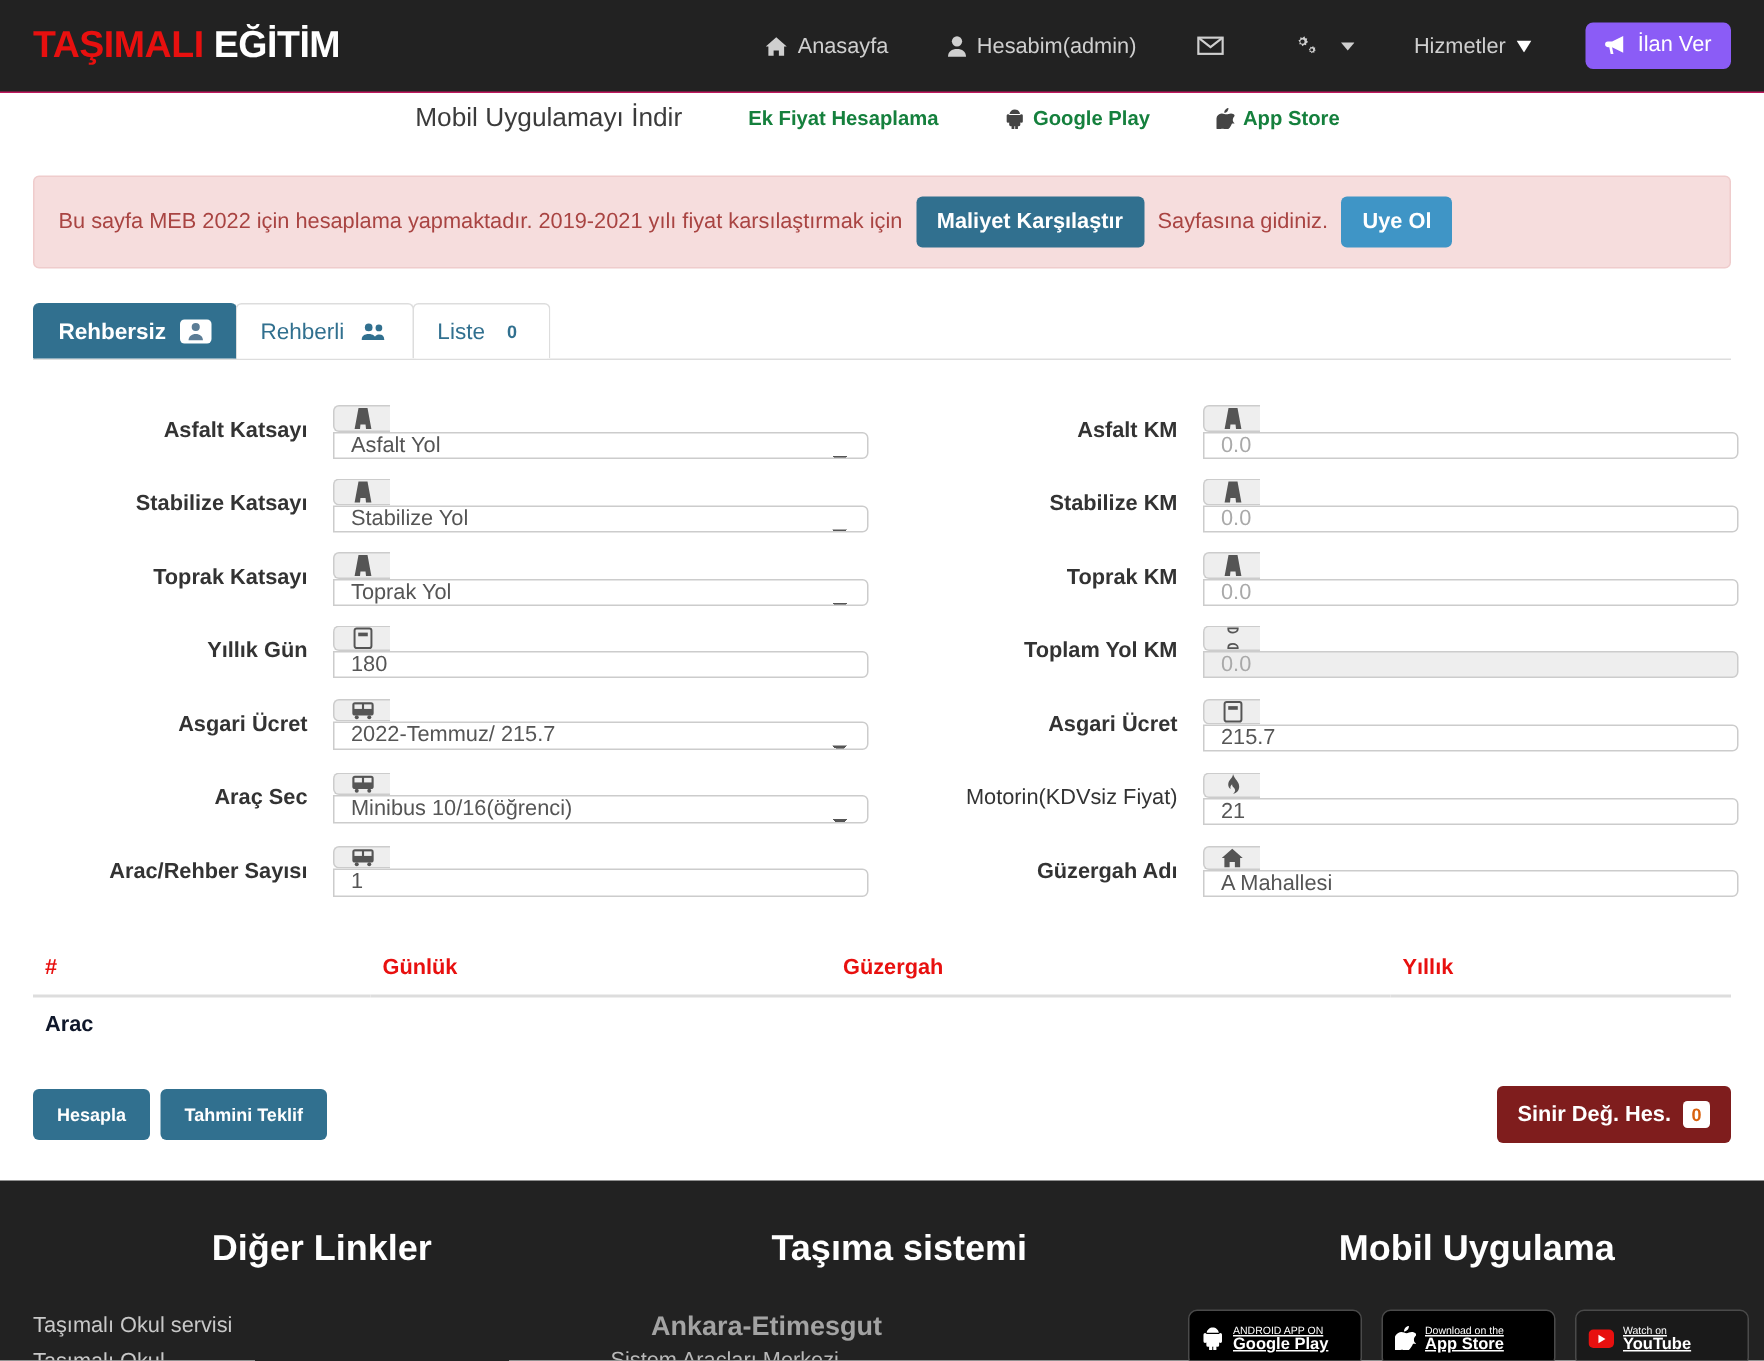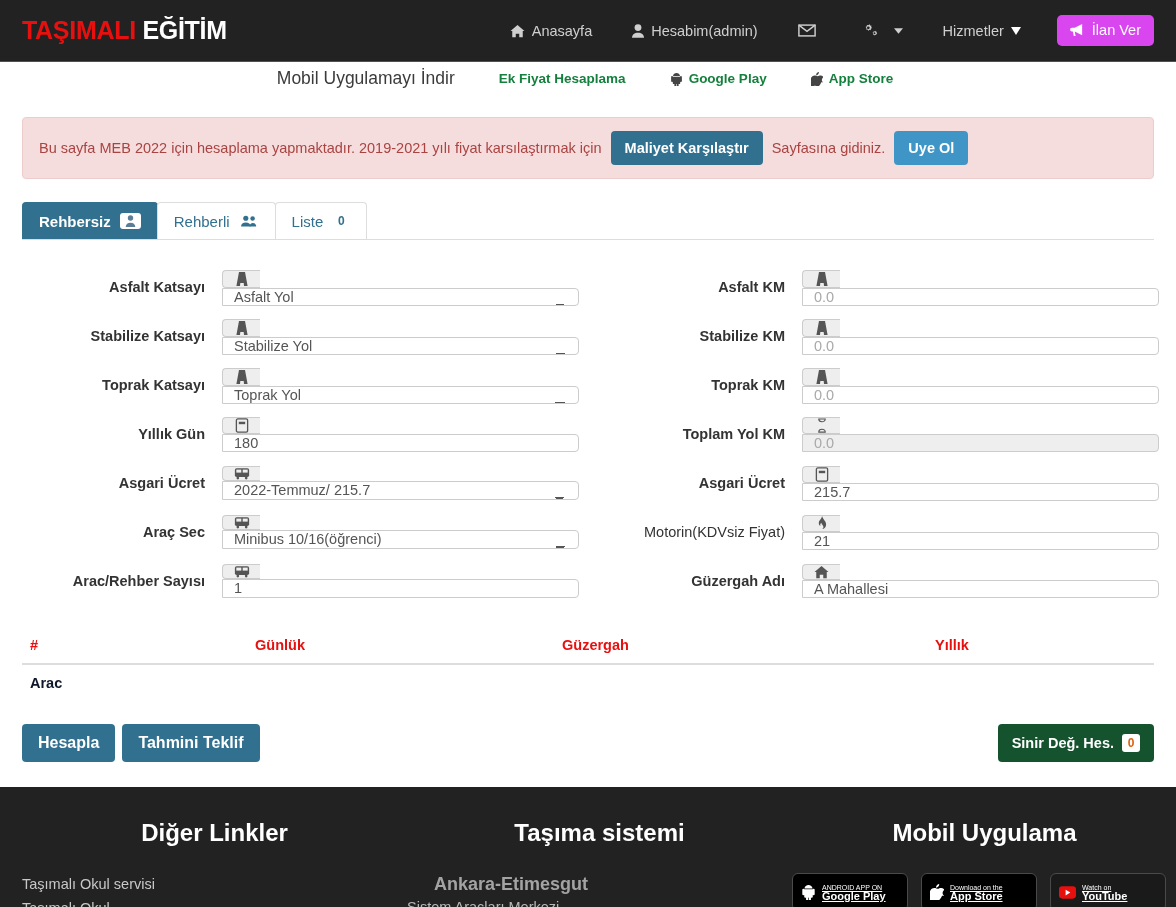--- a/index.html
+++ b/index.html
@@ -47,21 +47,21 @@
     display: inline-flex;
     align-items: center;
     gap: 7px;
     white-space: nowrap;
     line-height: 62px;
   }
   .ico { display: inline-block; line-height: 1; }
   .ico svg { display: block; }
 
   .btn-ilan {
-    background: #d946ef;
+    background: #8b5cf6;
     color: #ffffff !important;
     border-radius: 5px;
     padding: 8px 13px !important;
     line-height: 1 !important;
     font-size: 14.5px;
     margin-left: 10px;
     display: inline-flex;
     align-items: center;
     gap: 7px;
   }
@@ -278,28 +278,28 @@
     align-items: center;
     height: 38px;
   }
   .btn-blue {
     background: #31708f;
     color: #fff;
     font-weight: bold;
     border: none;
     border-radius: 4px;
     padding: 10px 16px;
-    font-size: 16px;
+    font-size: 12px;
     cursor: pointer;
     font-family: inherit;
     margin-right: 7px;
   }
   .btn-orange {
     margin-left: auto;
-    background: #14532d;
+    background: #7f1d1d;
     color: #fff;
     font-weight: bold;
     border: none;
     border-radius: 4px;
     padding: 10px 14px;
     font-size: 14.5px;
     cursor: pointer;
     font-family: inherit;
     display: inline-flex;
     align-items: center;

